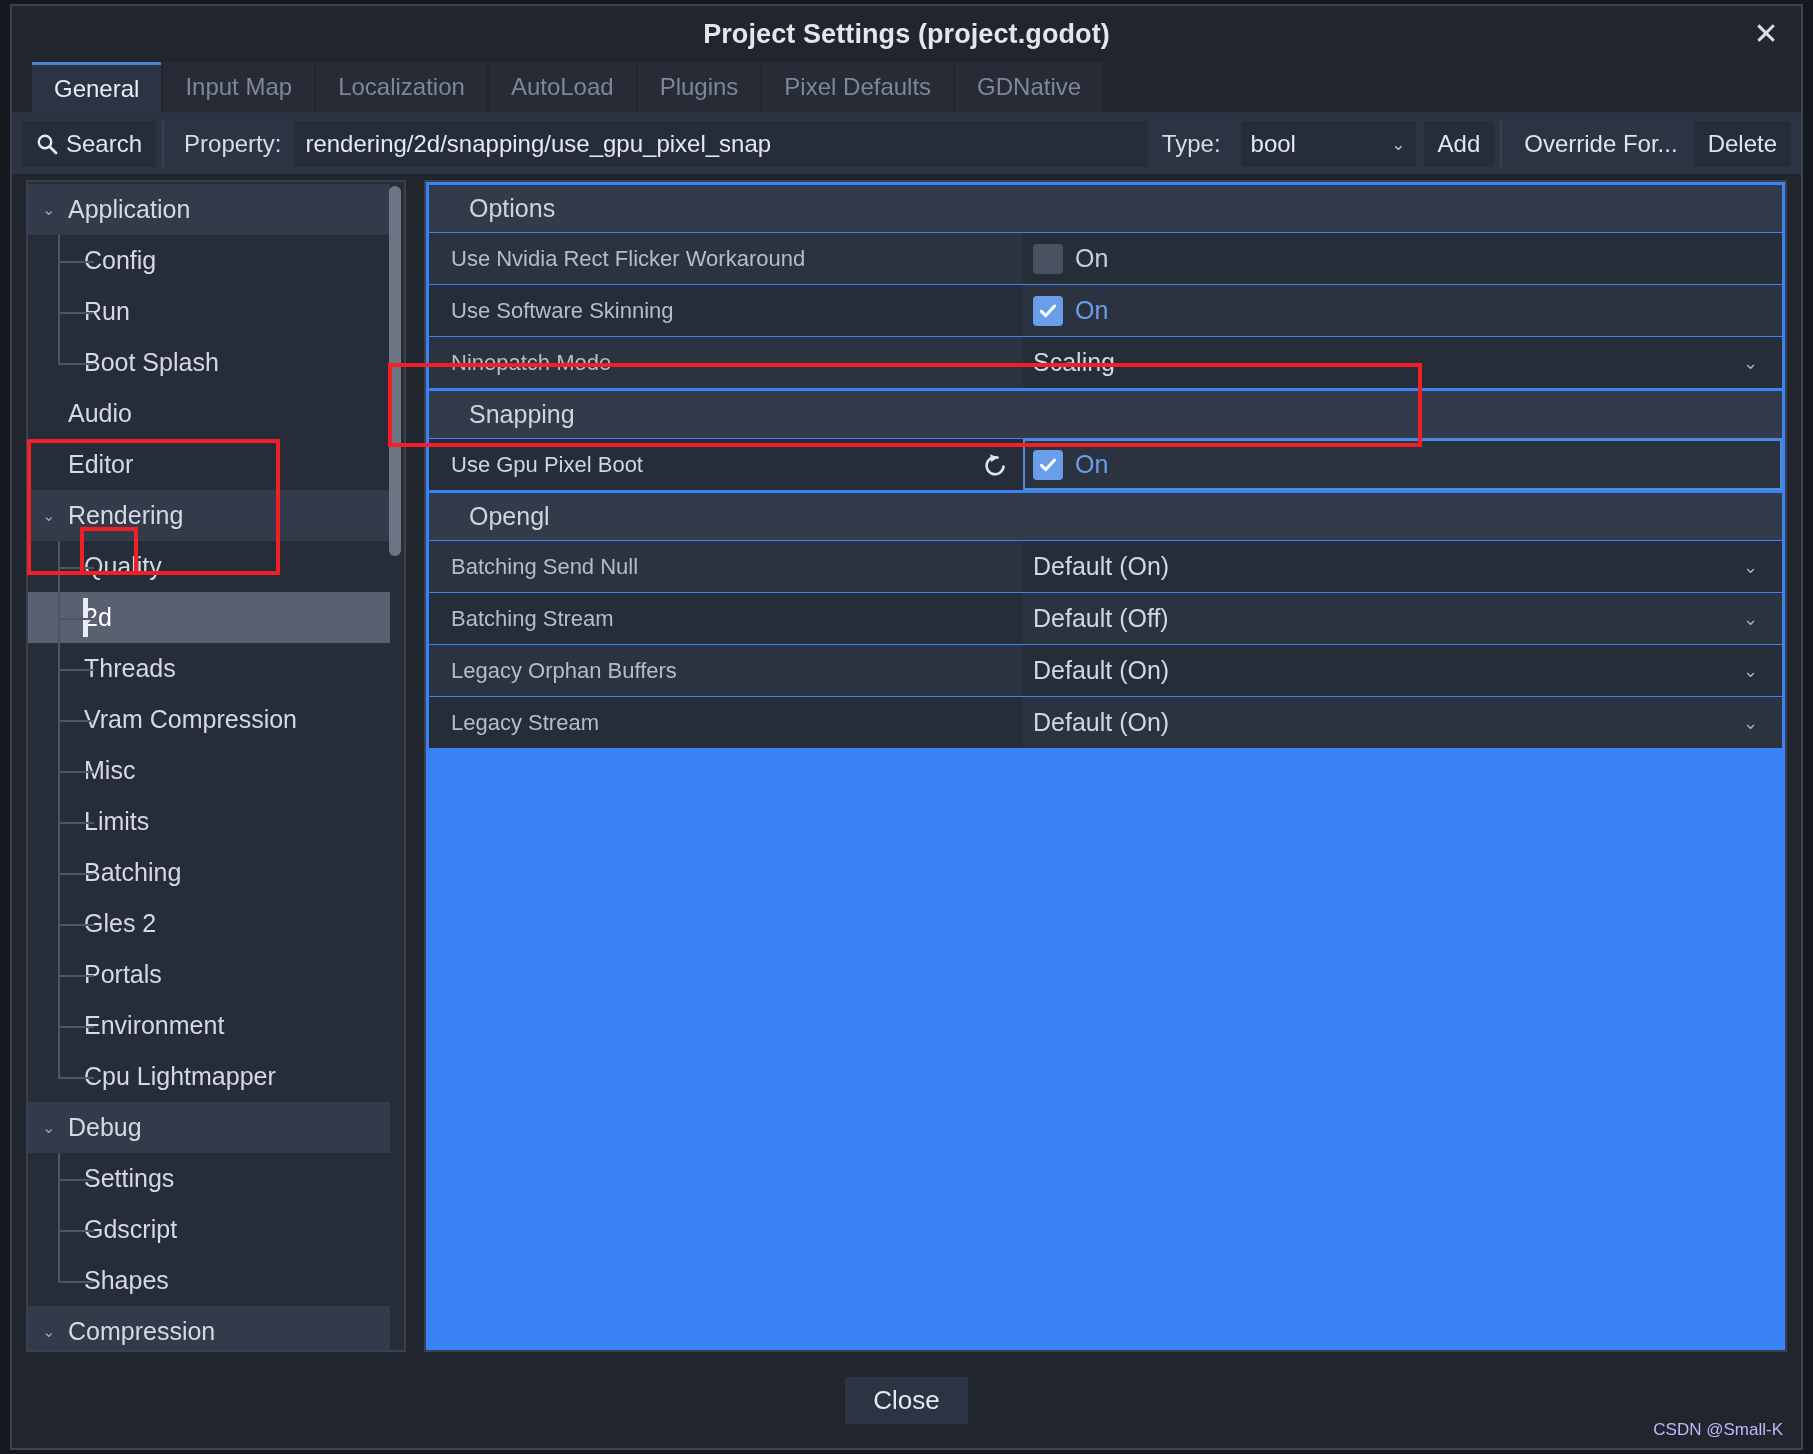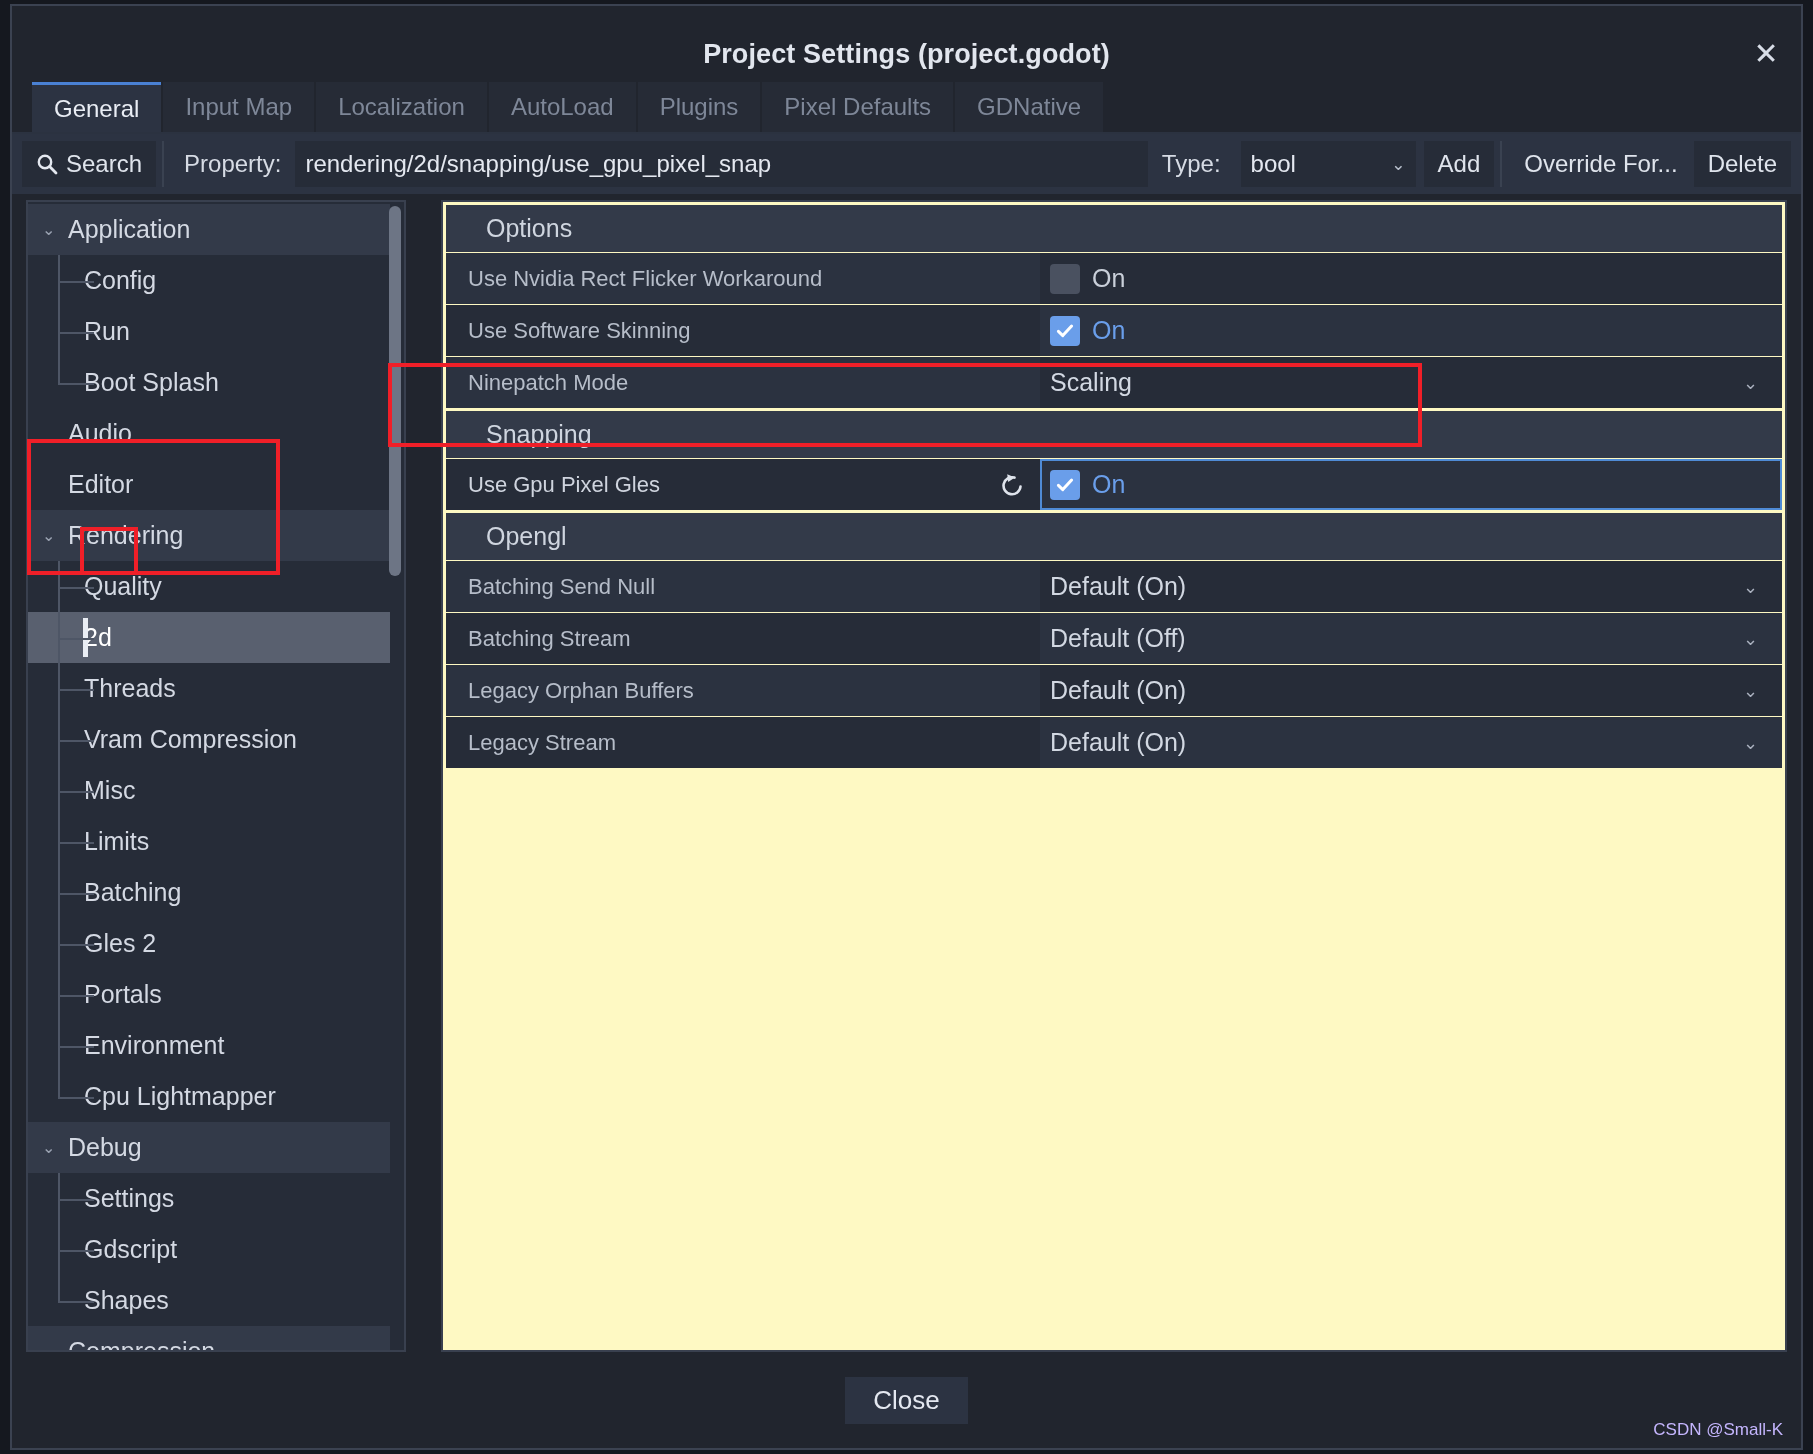--- a/index.html
+++ b/index.html
@@ -25,21 +25,20 @@
 
   
   #titlebar {
     height: 56px;
     position: relative;
     display: flex;
     align-items: center;
     justify-content: center;
     background: #21252e;
     flex: 0 0 auto;
-    margin-top: 20px;
   }
   #title-text {
     font-size: 27px;
     font-weight: bold;
     color: #e2e6ee;
     letter-spacing: .1px;
   }
   #close-x {
     position: absolute;
     right: 18px; top: 50%;
@@ -229,25 +228,24 @@
     position: absolute;
     left: 0; top: 0;
     width: 12px; height: 370px;
     background: #6d7585;
     border-radius: 6px;
   }
 
   
   #options {
     flex: 1 1 auto;
-    background: #fef9c3;
+    background: #3b82f6;
     border: 2px solid #39404f;
     position: relative;
     overflow: hidden;
-    margin-left: 17px;
   }
   .sec-header {
     height: 47px;
     background: #333a49;
     display: flex; align-items: center;
     padding-left: 40px;
     font-size: 25px;
     color: #cfd5df;
     margin: 3px 3px 0 3px;
   }
@@ -585,21 +583,21 @@
           <div class="opt-value">
             <span class="dropdown">
               <span>Scaling</span>
               <span class="dd-caret">⌄</span>
             </span>
           </div>
         </div>
         <div class="sec-header">Snapping</div>
         <div class="opt-row alt">
           <div class="opt-name highlight">
-            <span>Use Gpu Pixel Gles</span>
+            <span>Use Gpu Pixel Boot</span>
             <span class="revert-icon"><svg width="28" height="28" viewBox="0 0 28 28">
                 <path d="M22.5 15.5 A8.5 8.5 0 1 1 16.5 6.6" fill="none" stroke="#dfe4ec" stroke-width="2.6" stroke-linecap="round"></path>
                 <path d="M9.2 3.2 L16.9 6.6 L10.2 10.9 Z" fill="#dfe4ec"></path>
               </svg></span>
           </div>
           <div class="opt-value focused">
             <span class="cb on">
               <svg width="20" height="20" viewBox="0 0 20 20">
                 <path d="M3.4 10.4 L7.8 14.6 L16.6 5.0" fill="none" stroke="#ffffff" stroke-width="3" stroke-linecap="round" stroke-linejoin="round"></path>
               </svg>

